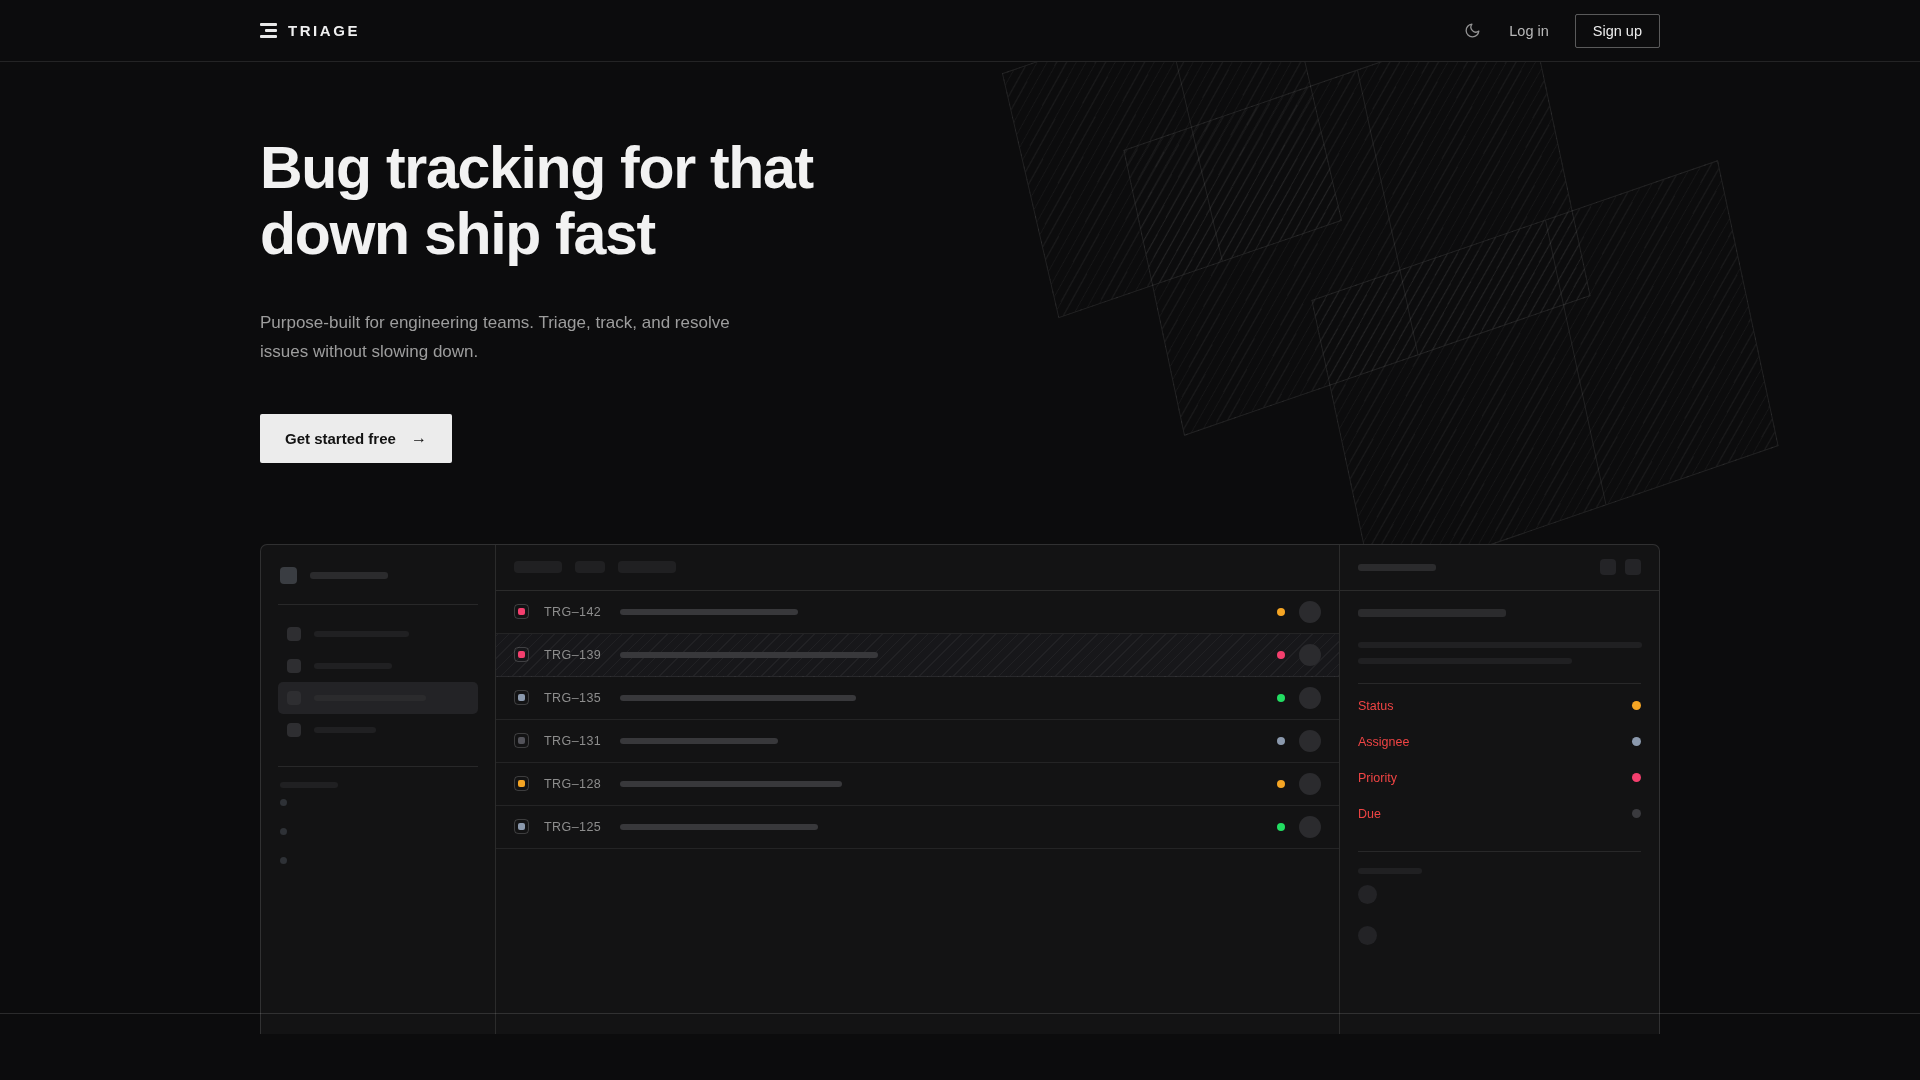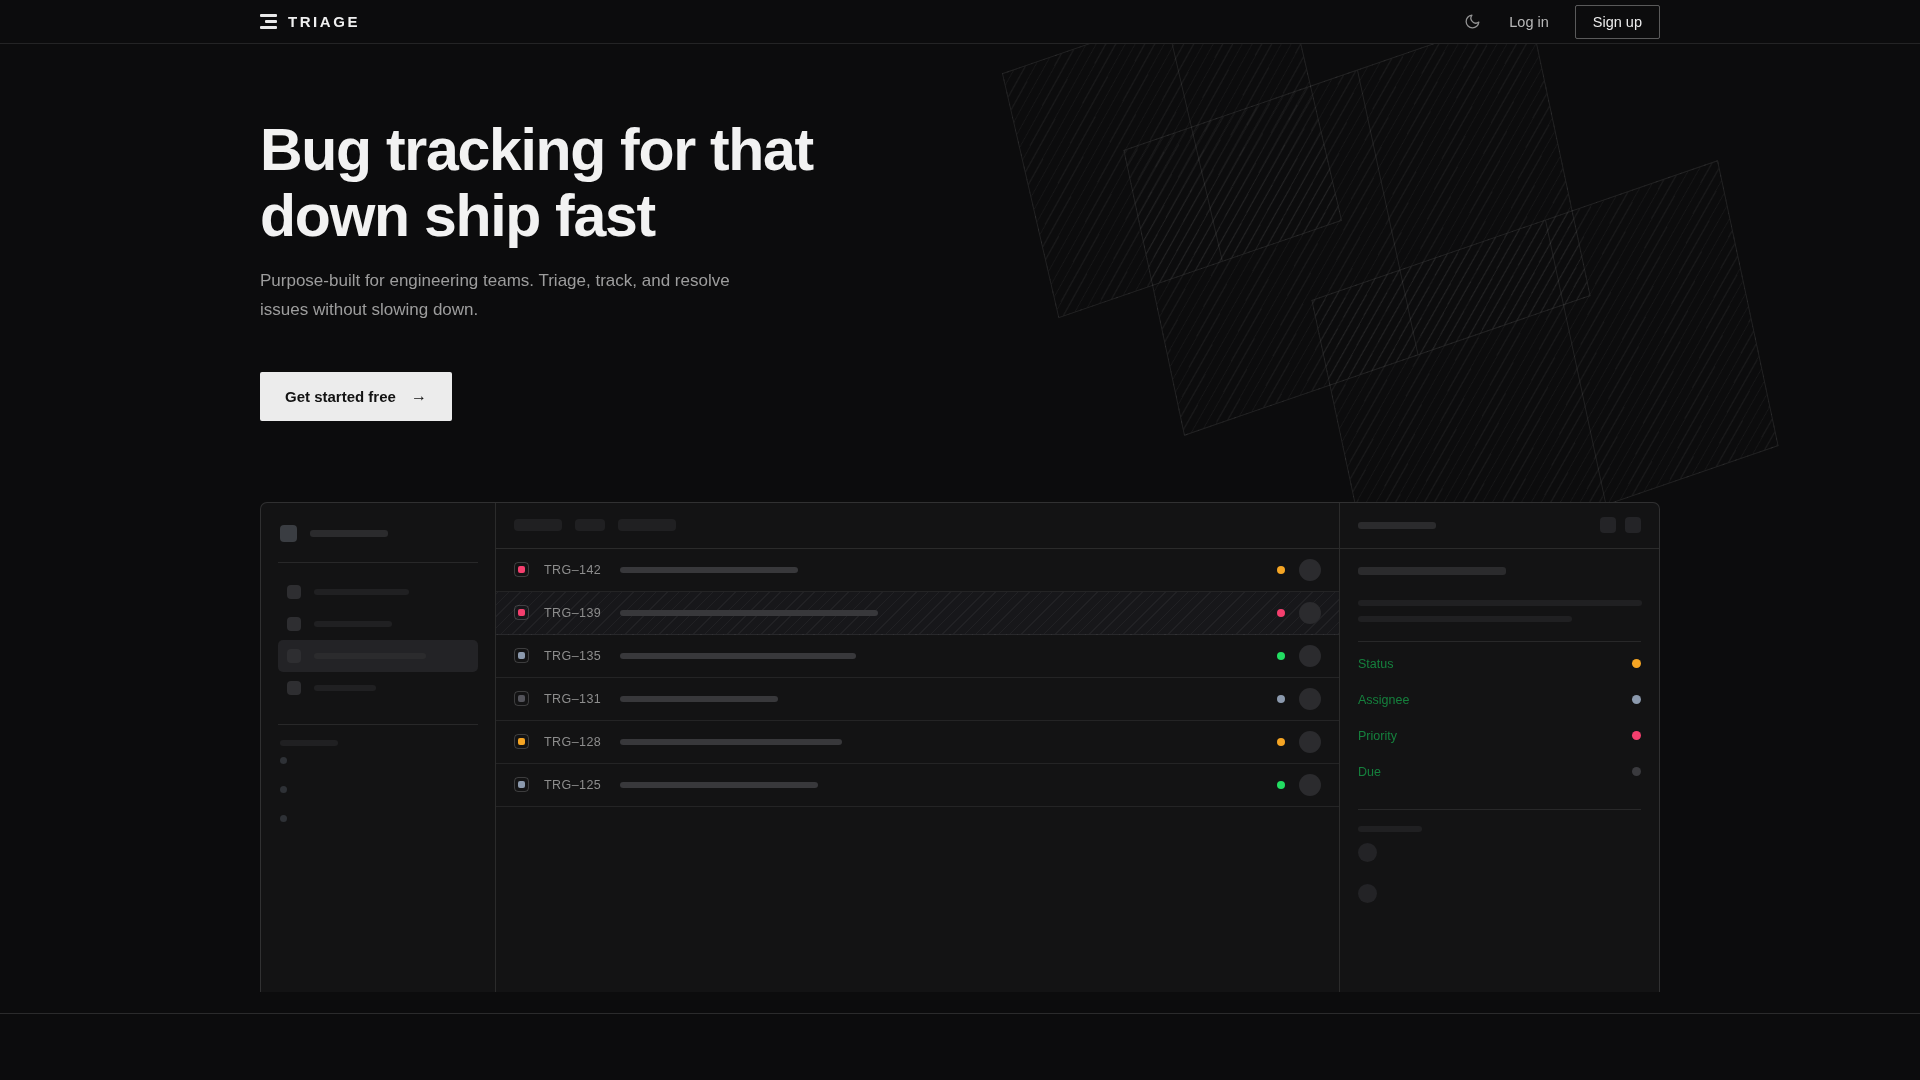--- a/index.html
+++ b/index.html
@@ -27,21 +27,21 @@
   .panel .split{position:absolute;top:0;bottom:0;width:1px;background:rgba(255,255,255,.085)}
   .p1{width:300px;height:250px;left:1022px;top:22px;transform:rotate(-19deg) skewX(-6deg)}
   .p1 .split{left:172px}
   .p2{width:430px;height:290px;left:1142px;top:78px;transform:rotate(-19deg) skewX(-7deg)}
   .p2 .split{left:246px}
   .p3{width:430px;height:290px;left:1330px;top:228px;transform:rotate(-19deg) skewX(-7deg)}
   .p3 .split{left:246px}
 
   
   .nav{
-    position:relative;z-index:3;height:44px;width:100%;
+    position:relative;z-index:3;height:62px;width:100%;
     display:flex;align-items:center;
     border-bottom:1px solid rgba(255,255,255,.10);
     background:#0c0c0d;
   }
   .nav-inner{width:1400px;margin:0 auto;display:flex;align-items:center;justify-content:space-between}
   .brand{display:flex;align-items:center;gap:11px;cursor:pointer}
   .logo-mark{display:flex;flex-direction:column;gap:3px;width:17px}
   .logo-mark i{display:block;height:3px;background:#e9e9e9;border-radius:1px}
   .logo-mark i:nth-child(1){width:17px}
   .logo-mark i:nth-child(2){width:12px;margin-left:5px}
@@ -56,21 +56,21 @@
     font-family:inherit;border-radius:2px;
   }
 
   
   .wrap{position:relative;z-index:2;width:1400px;margin:0 auto}
   .hero{padding-top:73px}
   h1.hero-title{
     font-size:59px;line-height:1.12;font-weight:700;letter-spacing:-.022em;color:#f2f2f2;max-width:760px;
   }
   p.hero-sub{
-    margin-top:17px;font-size:17px;line-height:1.72;color:#9d9d9d;max-width:480px;font-weight:400;
+    margin-top:41px;font-size:17px;line-height:1.72;color:#9d9d9d;max-width:480px;font-weight:400;
   }
   .btn-cta{
     margin-top:47px;display:inline-flex;align-items:center;gap:15px;
     background:#ececec;color:#121212;border:none;cursor:pointer;
     font-size:15px;font-weight:700;padding:16px 25px;font-family:inherit;border-radius:2px;
   }
   .btn-cta .arrow{font-size:16px;line-height:1}
 
   
   .mock{
@@ -122,21 +122,21 @@
   .mock-detail{width:320px;border-left:1px solid rgba(255,255,255,.10);flex:none;display:flex;flex-direction:column}
   .detail-head{
     height:46px;display:flex;align-items:center;justify-content:space-between;padding:0 18px;
     border-bottom:1px solid rgba(255,255,255,.10);
   }
   .detail-head .btns{display:flex;gap:9px}
   .detail-head .btns b{display:block;width:16px;height:16px;border-radius:4px;background:#242427}
   .detail-body{padding:18px 18px 0}
   .detail-rule{height:1px;background:rgba(255,255,255,.09);margin:19px 0 4px}
   .meta{display:flex;align-items:center;justify-content:space-between;padding:11px 0}
-  .meta span{font-size:12.5px;color:#15803d}
+  .meta span{font-size:12.5px;color:#ef4444}
   .meta .md{width:9px;height:9px;border-radius:50%}
   .detail-foot{padding:0 18px}
   .cmt{display:flex;align-items:center;padding:11px 0}
   .cmt .ca{width:19px;height:19px;border-radius:50%;background:#232326;flex:none}
 
   .page-rule{position:absolute;left:0;top:1013px;width:1920px;height:1px;background:rgba(255,255,255,.13);z-index:2}
 </style>
 </head>
 <body>
 

